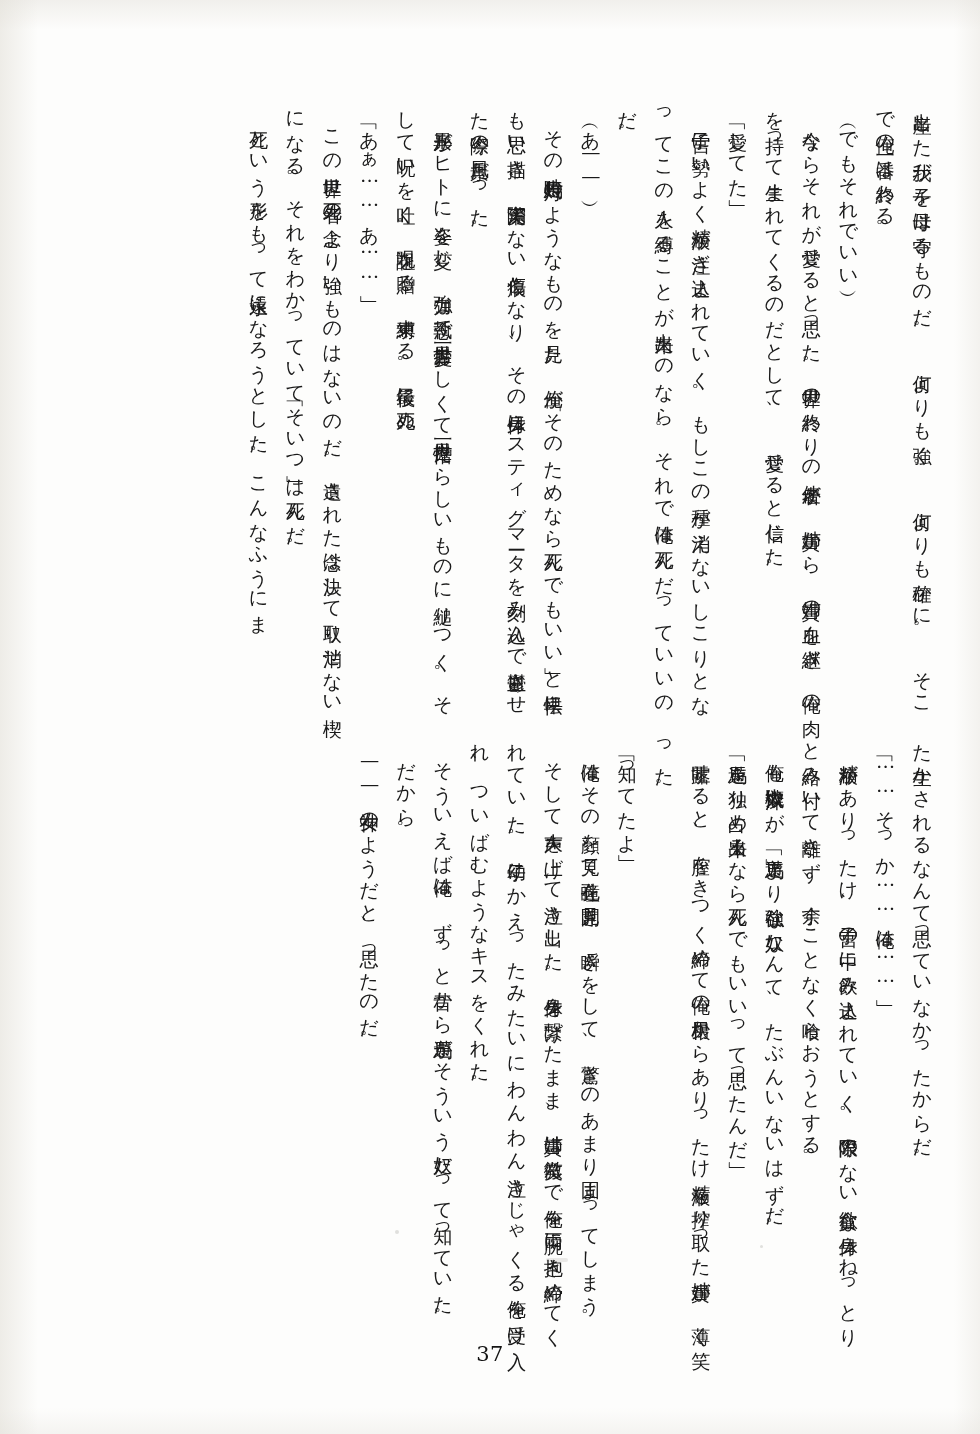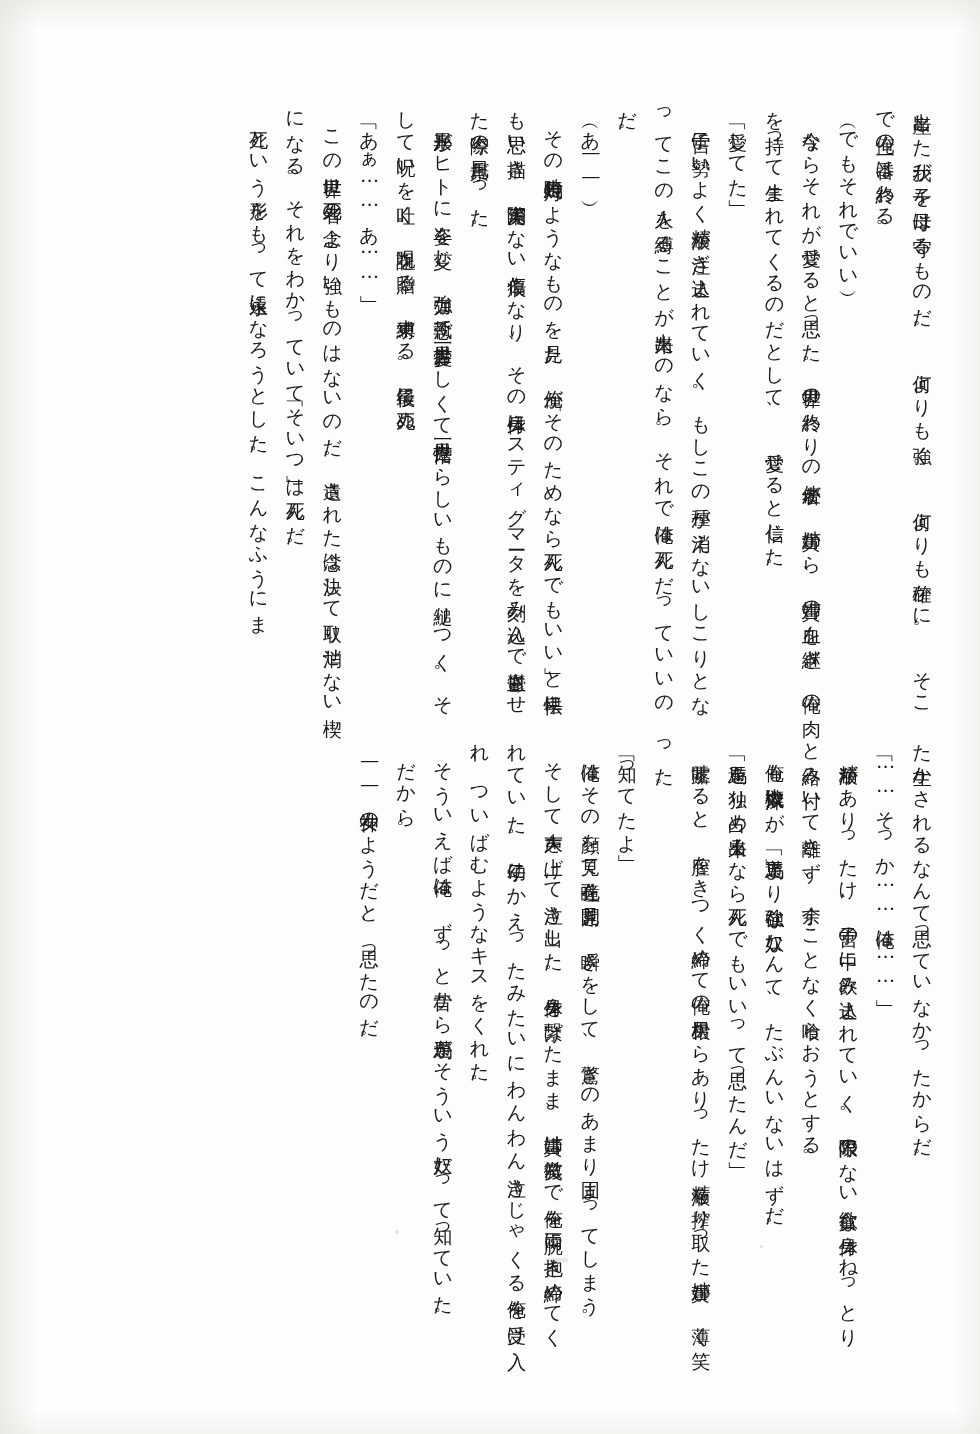--- a/index.html
+++ b/index.html
@@ -119,14 +119,15 @@
     <p>「遊馬を独り占め出来るなら死んでもいいって思ったんだ」</p>
     <p>吐露すると、膣をきつく締めて俺の男根からありったけ精液を搾り取った姉貴が、薄く笑った。</p>
     <p>「知ってたよ」</p>
     <p>俺はその顔を見て瞳孔を見開き、瞬きをして、驚きのあまり固まってしまう。</p>
     <p>そして大声を上げて泣き出した。身体を繋げたまま、姉貴は微笑んで俺を両腕に抱き締めてくれていた。幼子にかえったみたいにわんわん泣きじゃくる俺を受け入れ、ついばむようなキスをくれた。</p>
     <p>そういえば俺は、ずっと昔から遊馬がそういう奴だって知っていた。</p>
     <p>だから。</p>
     <p>——女神のようだと、思ったのだ。</p>
   </div>
 
+  <div id="folio">37</div>
 
 </div>
 
 </body></html>

